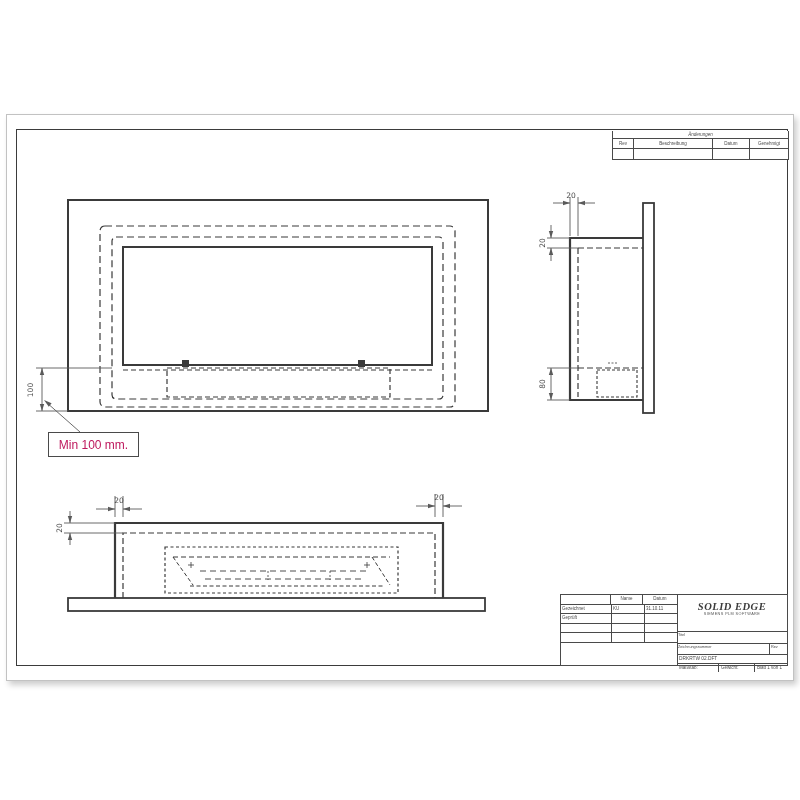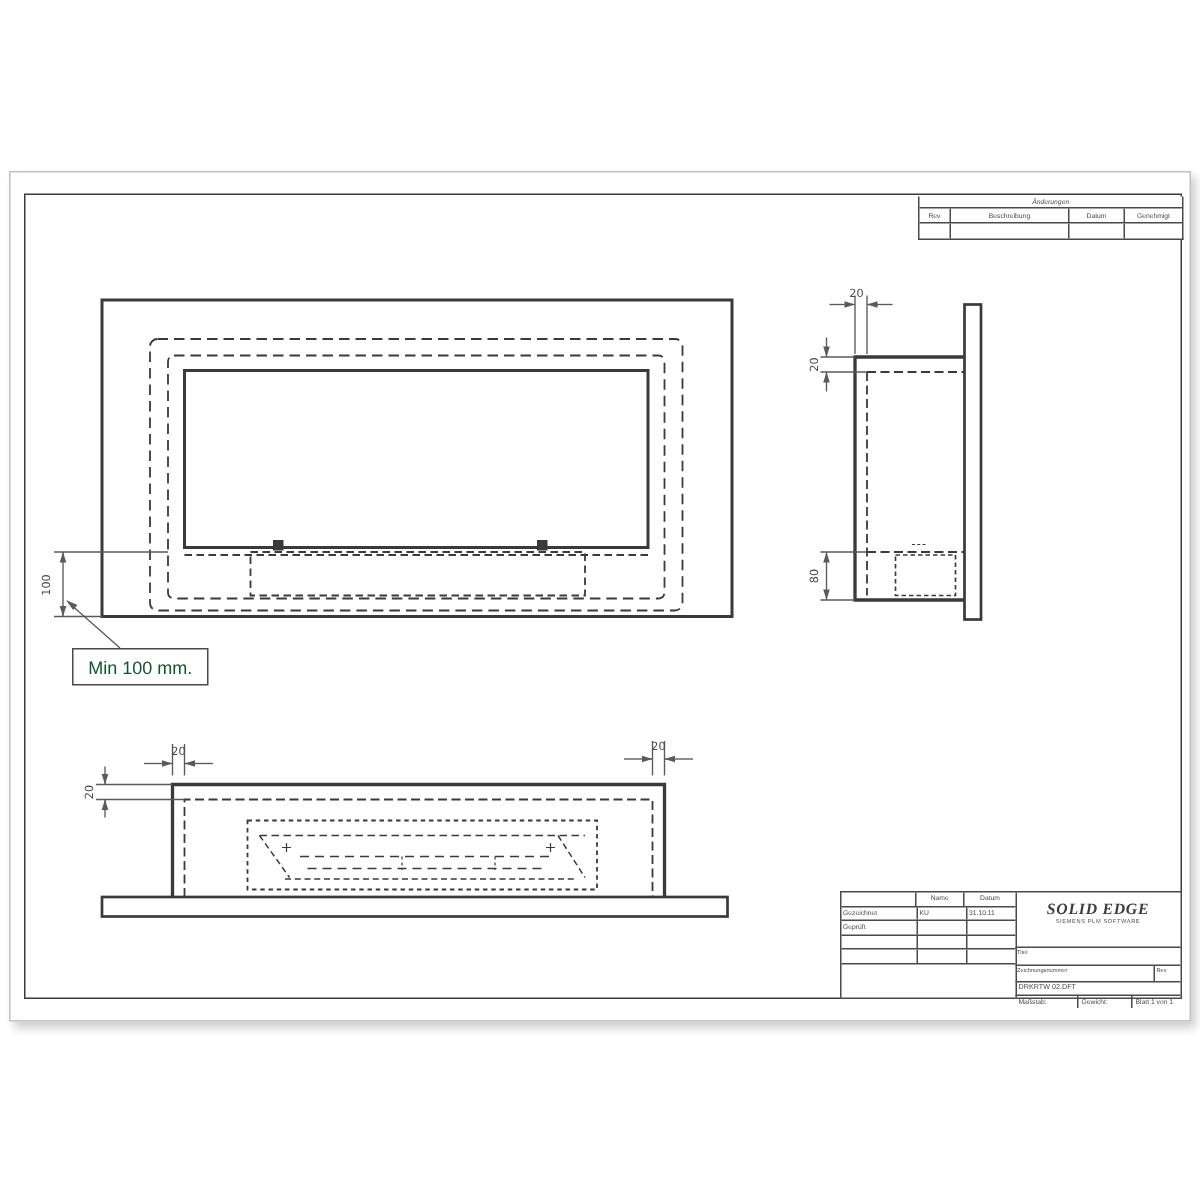--- a/index.html
+++ b/index.html
@@ -47,21 +47,21 @@
             font-size:4.8px;overflow:hidden;}
   .foot-row{height:8px;display:flex;}
   .foot-row .fc{height:8px;line-height:8px;padding-left:2px;border-left:1px solid #4a4a4a;
                 overflow:hidden;white-space:nowrap;}
   .foot-row .fc:first-child{border-left:none;}
   .f0{width:39px;}.f1{width:33px;}.f2{flex:1;}
 
   
   .callout{position:absolute;left:48px;top:432px;width:89px;height:23px;background:#fff;
            border:1.4px solid #4a4a4a;display:flex;align-items:center;justify-content:center;
-           font-size:12px;color:#14532d;}
+           font-size:12px;color:#be185d;}
 
   svg text{font-family:"DejaVu Sans",sans-serif;fill:#4c4c4c;}
 </style>
 </head>
 <body>
 
 <div class="canvas">
   <div class="sheet"></div>
   <div class="inner-frame"></div>
 

